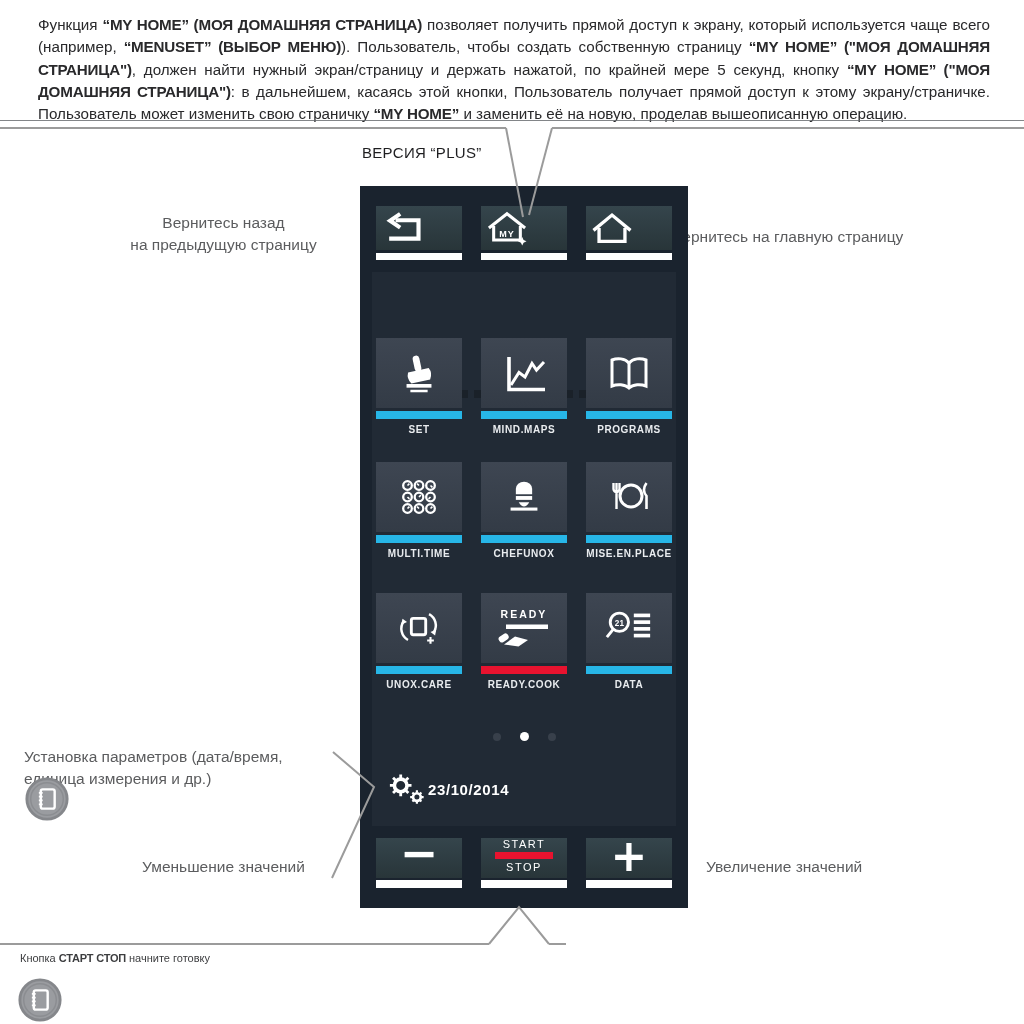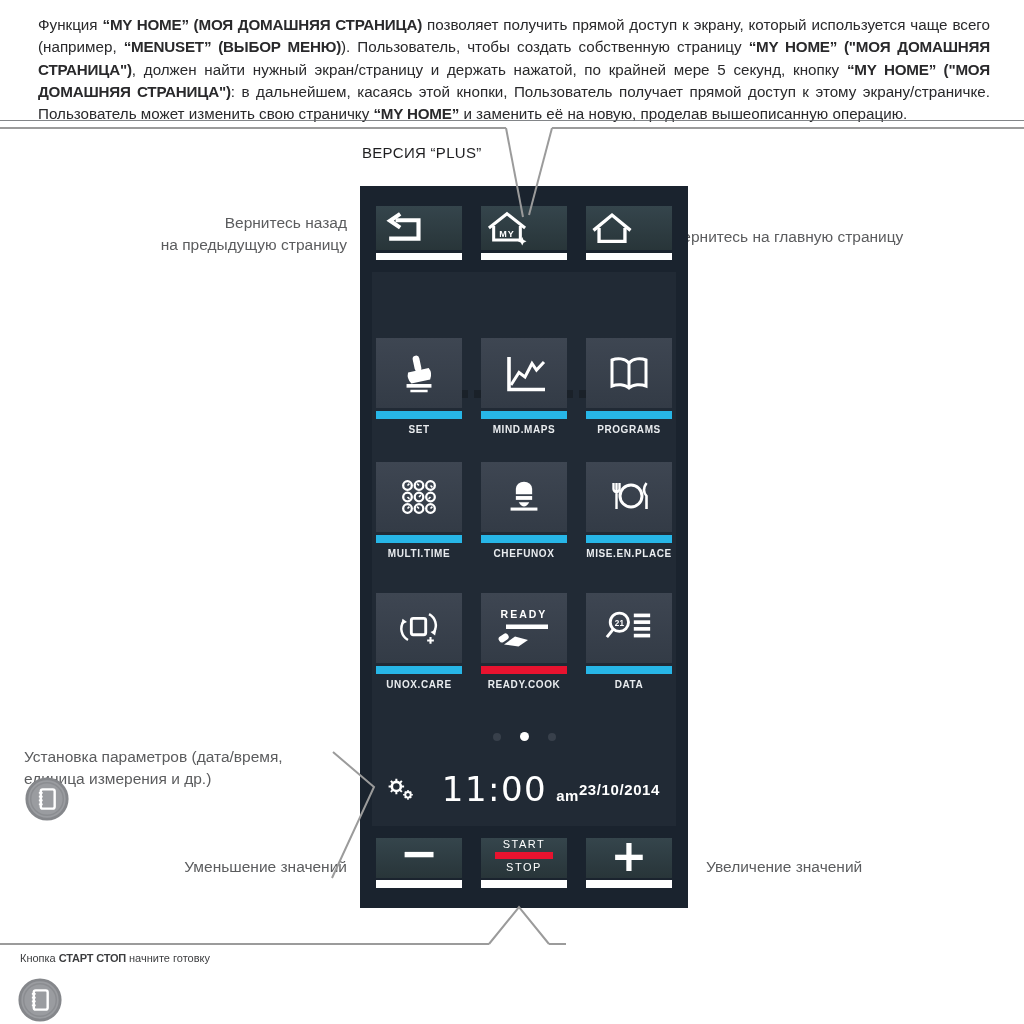--- a/index.html
+++ b/index.html
@@ -59,21 +59,21 @@
   .meridiem{font-size:15px;font-weight:700;margin-left:9px;letter-spacing:.5px}
   .date{font-size:15px;font-weight:700;letter-spacing:.6px}
 
   .glyph-minus{font-family:"DejaVu Sans",sans-serif;font-size:46px;font-weight:700;color:#fff;line-height:30px}
   .glyph-plus{font-family:"DejaVu Sans",sans-serif;font-size:44px;font-weight:700;color:#fff;line-height:36px}
   .ss-word{font-size:11px;font-weight:400;letter-spacing:1.5px;color:#fff;line-height:12px}
   .ss-redbar{width:58px;height:7px;background:var(--red);margin:2px 0}
 
   
   .lbl{position:absolute;font-size:15.5px;color:var(--muted);line-height:22px;white-space:pre-line}
-  .lbl-right{text-align:right}
+  .lbl-right{text-align:center}
   .caption{position:absolute;left:20px;top:952px;font-size:11px;color:#3c3d3f}
   .circle-ic{position:absolute}
 
   svg text{font-family:"Liberation Sans",sans-serif}
 </style>
 </head>
 <body>
 
 <div class="stage">
 
@@ -258,24 +258,20 @@
           <circle cx="16" cy="16" r="7" stroke-width="4"></circle>
           <g stroke-width="3.1">
             <path d="M16 4 V8 M16 24 V28 M4 16 H8 M24 16 H28 M7.5 7.5 L10.3 10.3 M21.7 21.7 L24.5 24.5 M24.5 7.5 L21.7 10.3 M10.3 21.7 L7.5 24.5"></path>
           </g>
           <circle cx="34" cy="29" r="4.3" stroke-width="3"></circle>
           <g stroke-width="2.4">
             <path d="M34 21.5 V24 M34 34 V36.5 M26.5 29 H29 M39 29 H41.5 M29 24 l1.8 1.8 M37.2 32.2 L39 34 M39 24 l-1.8 1.8 M30.8 32.2 L29 34"></path>
           </g>
         </g>
       </svg>
-      <div class="timegrp">
-        <span class="time">11:00</span>
-        <span class="meridiem">am</span>
-      </div>
       <span class="date">23/10/2014</span>
     </div>
 
     <div class="slot ctlrow c0">
       <div class="btn ctl-btn">
         <span class="glyph-minus">−</span>
       </div>
       <div class="underbar ctl-underbar"></div>
     </div>
 

